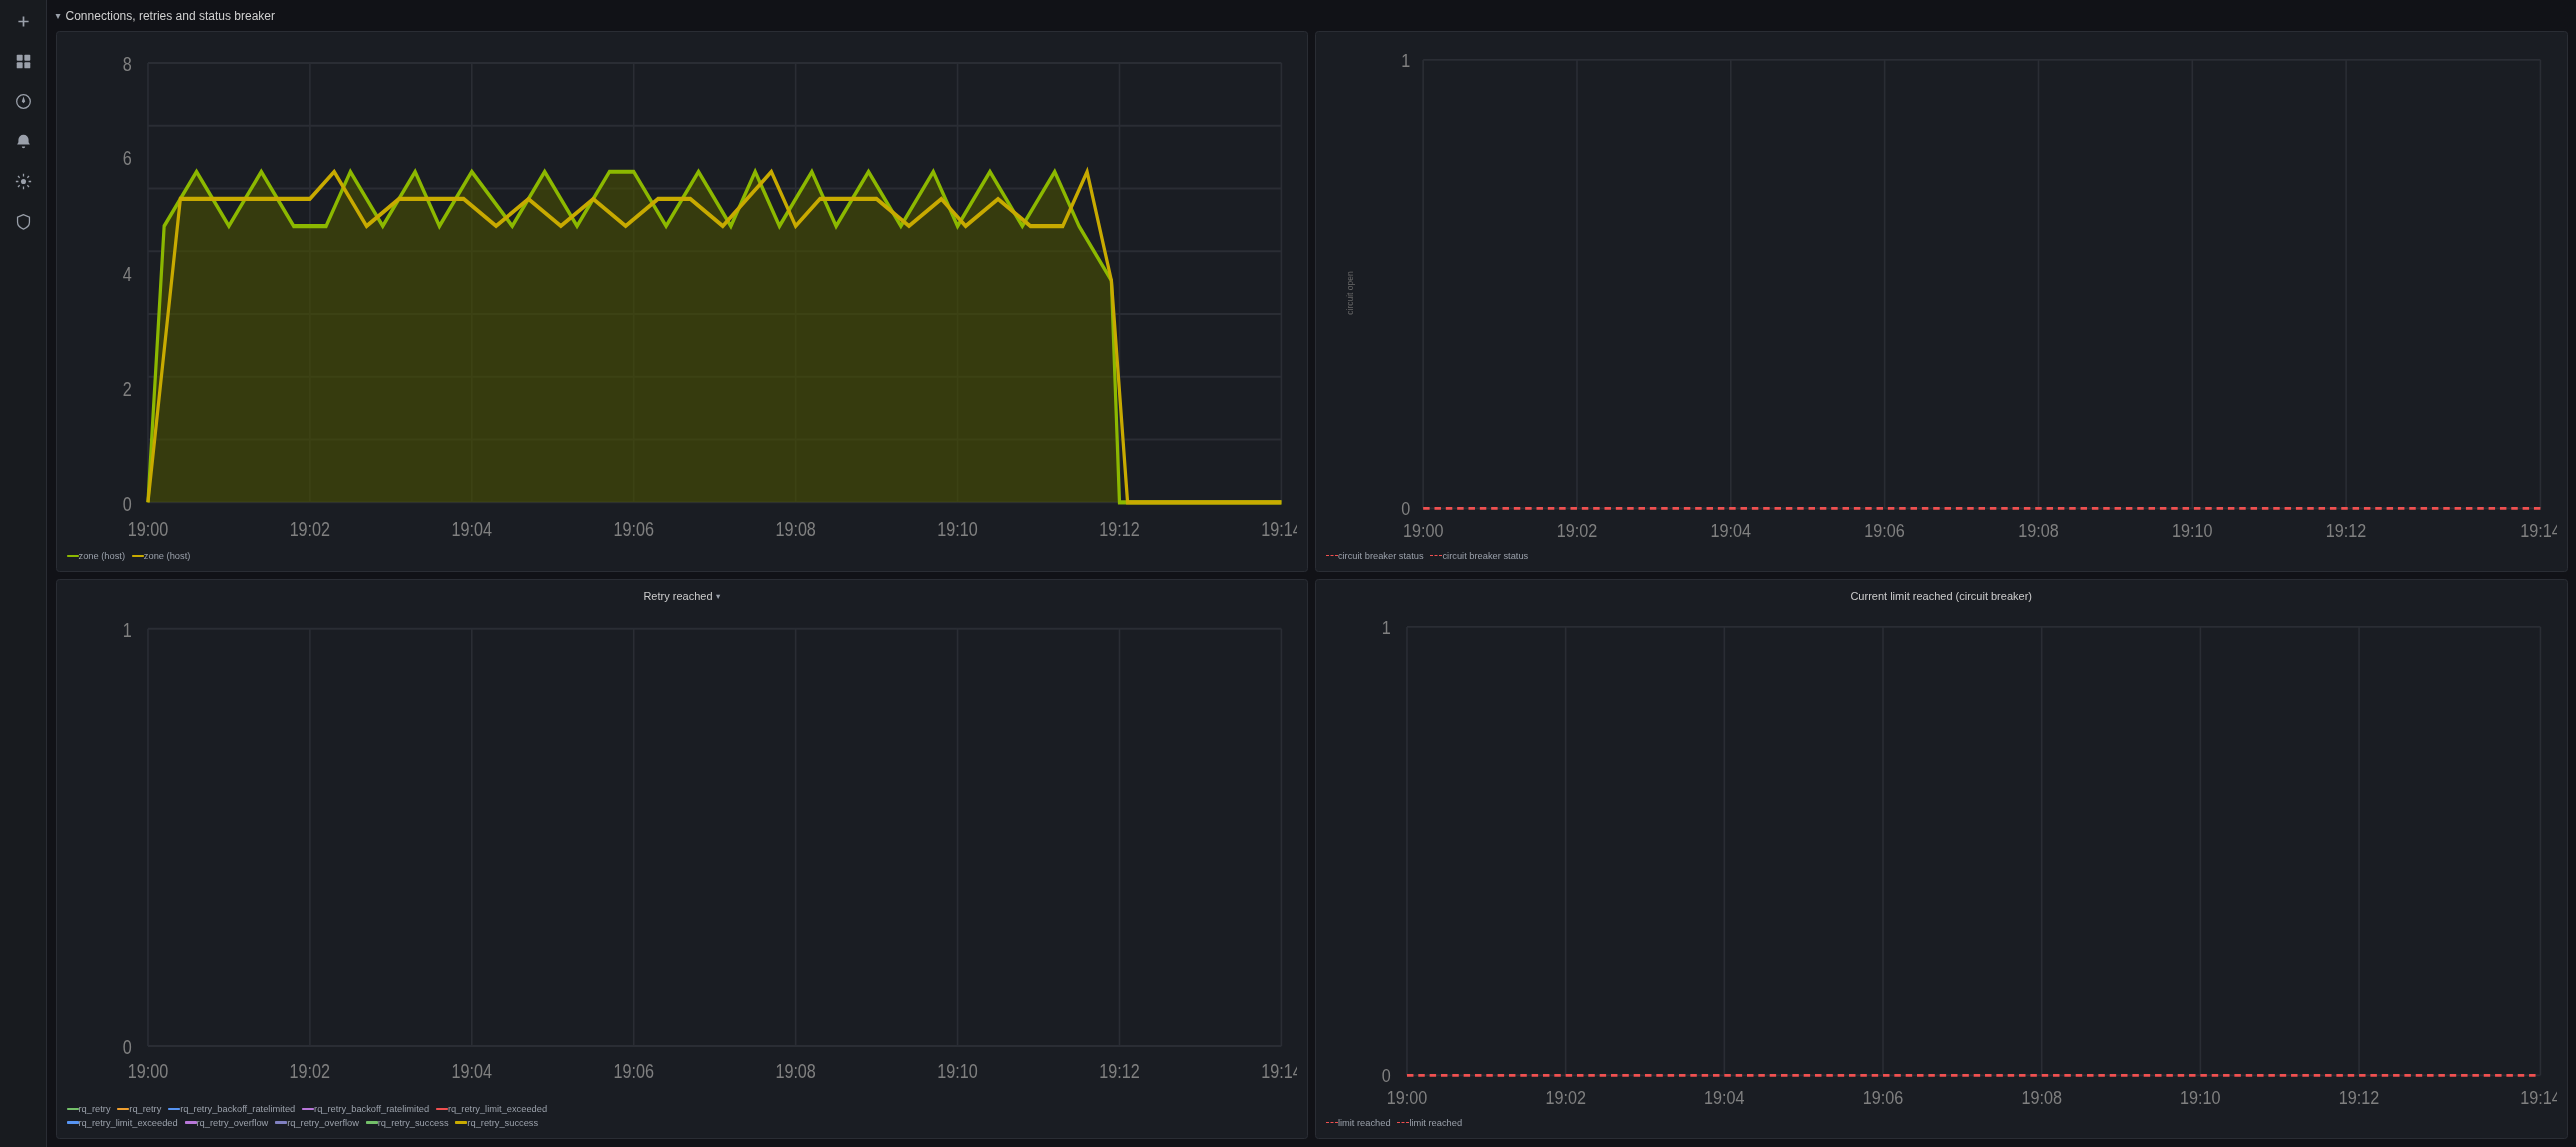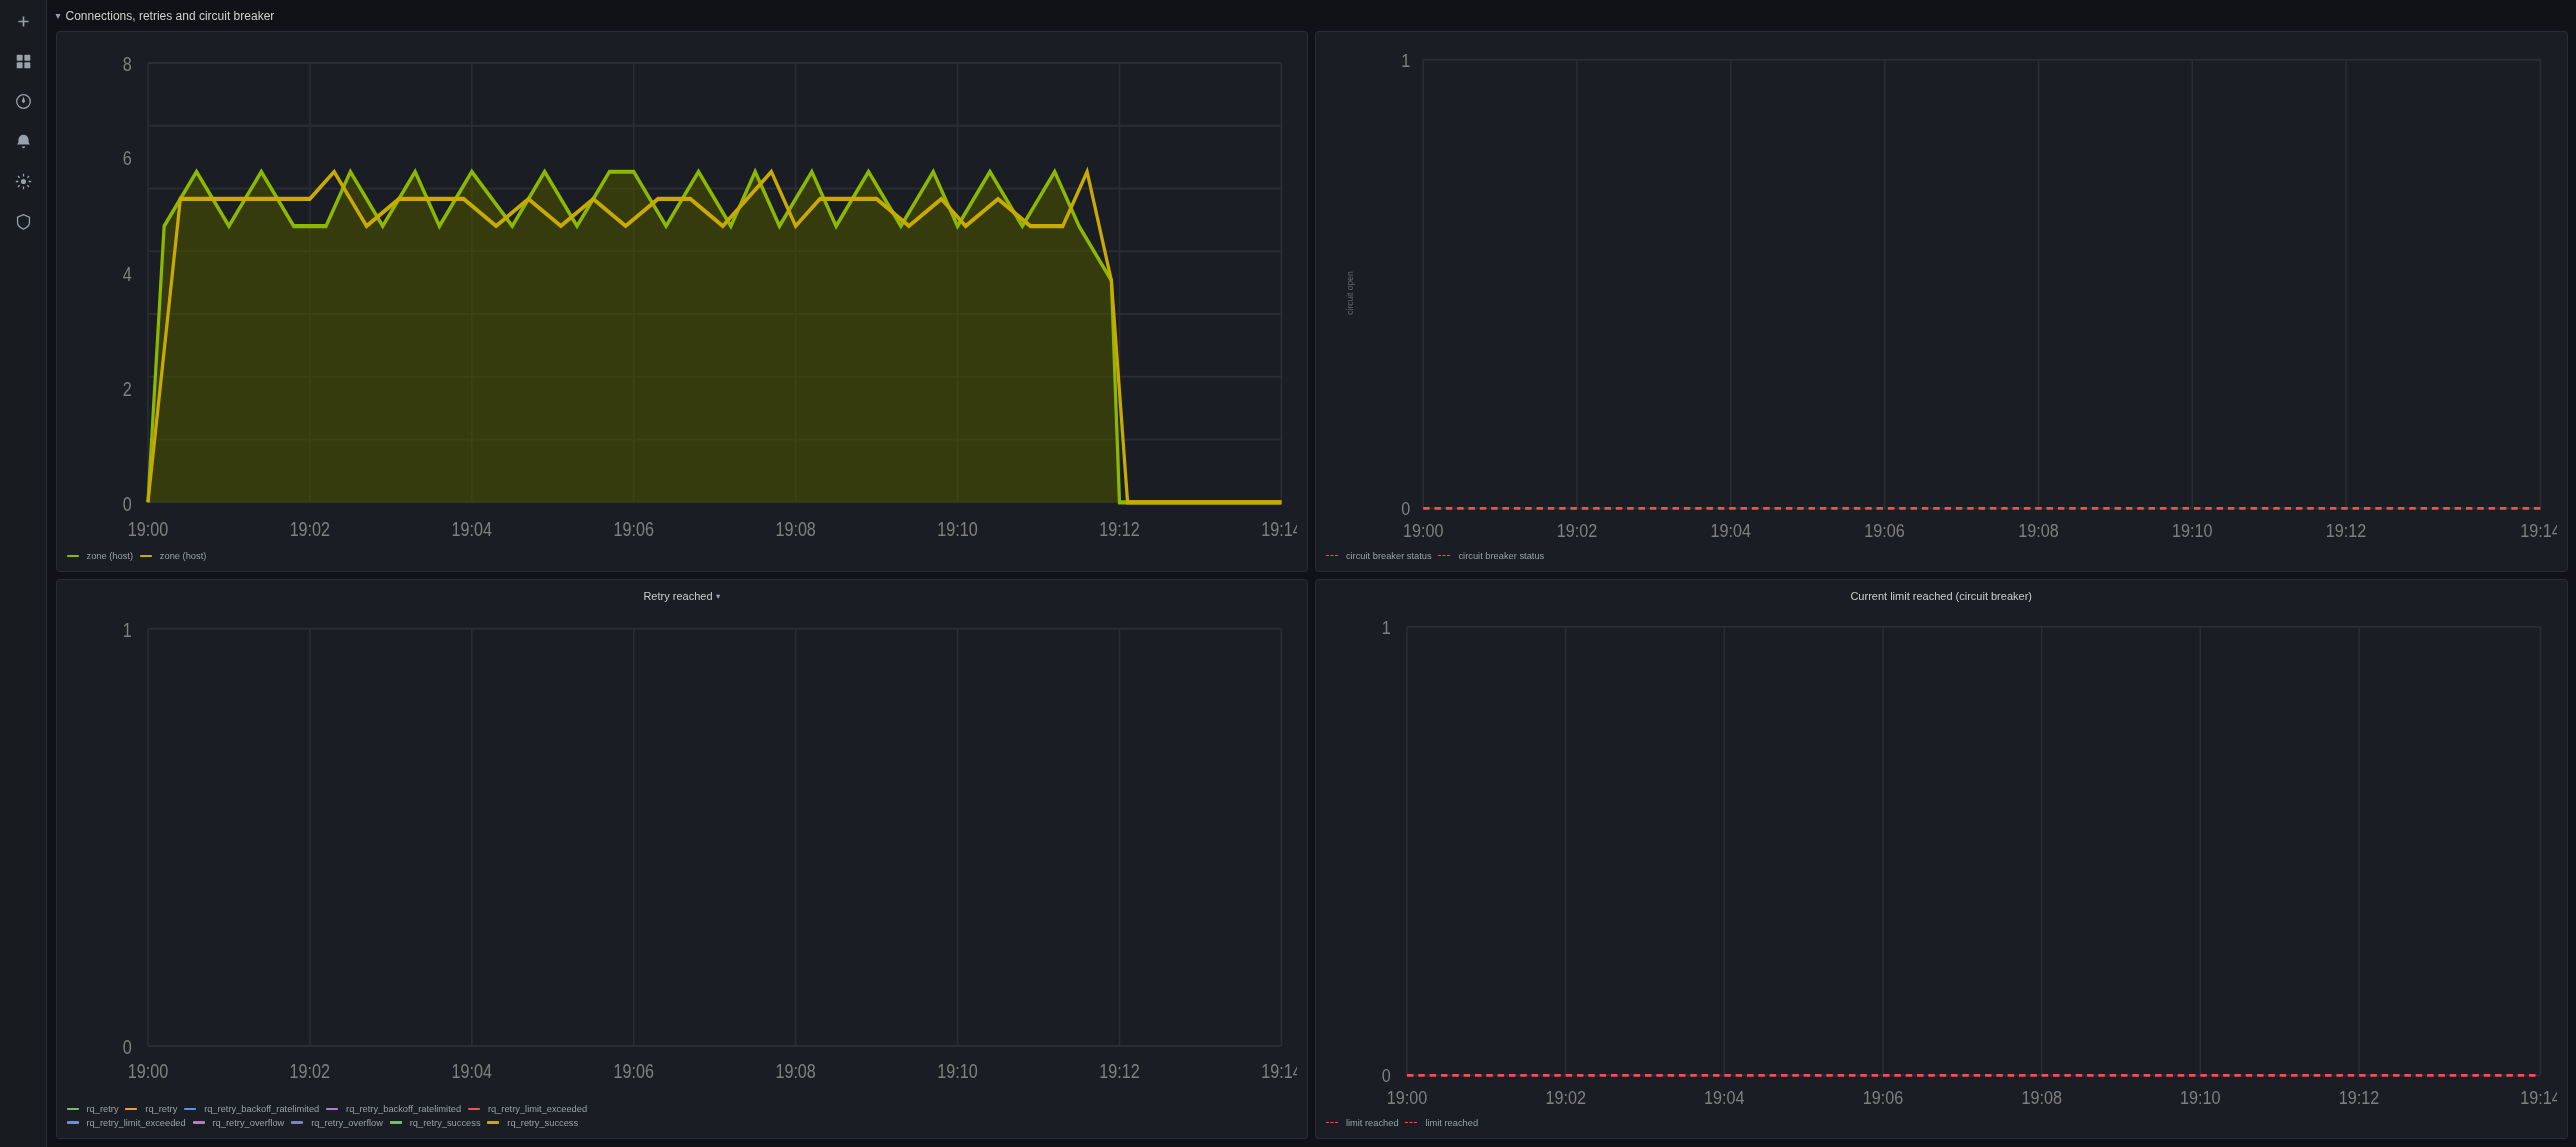--- a/index.html
+++ b/index.html
@@ -105,21 +105,21 @@
       display: flex;
       flex-wrap: wrap;
       gap: 6.8px;
       margin-top: 6.8px;
       font-size: 9.3px;
       color: #9aa0aa;
     }
     .legend-item {
       display: flex;
       align-items: center;
-      gap: 8px;
+      gap: 0;
     }
     .legend-dot {
       width: 12px;
       height: 2.5px;
       border-radius: 0.8px;
       display: inline-block;
     }
 
     .axis-label {
       fill: #808080;
@@ -181,21 +181,21 @@
     <svg viewBox="0 0 20 20" fill="none" stroke="currentColor" stroke-width="1.5">
       <path d="M10 2L3 5v6c0 4 3 6.5 7 8 4-1.5 7-4 7-8V5z"></path>
     </svg>
   </div>
 </div>
 
 <div class="main-content">
 
   <div class="section-header">
     <span class="chevron">▾</span>
-    <span>Connections, retries and circuit breaker</span>
+    <span>Connections, retries and status breaker</span>
   </div>
 
   <div class="dashboard-grid">
 
     <div class="panel">
       <div class="chart-container">
         <svg class="chart-svg" viewBox="0 0 760 240" preserveAspectRatio="none" style="font-size:12px">
 
           <line x1="50" y1="10" x2="750" y2="10" class="grid-line"></line>
           <line x1="50" y1="40" x2="750" y2="40" class="grid-line"></line>

